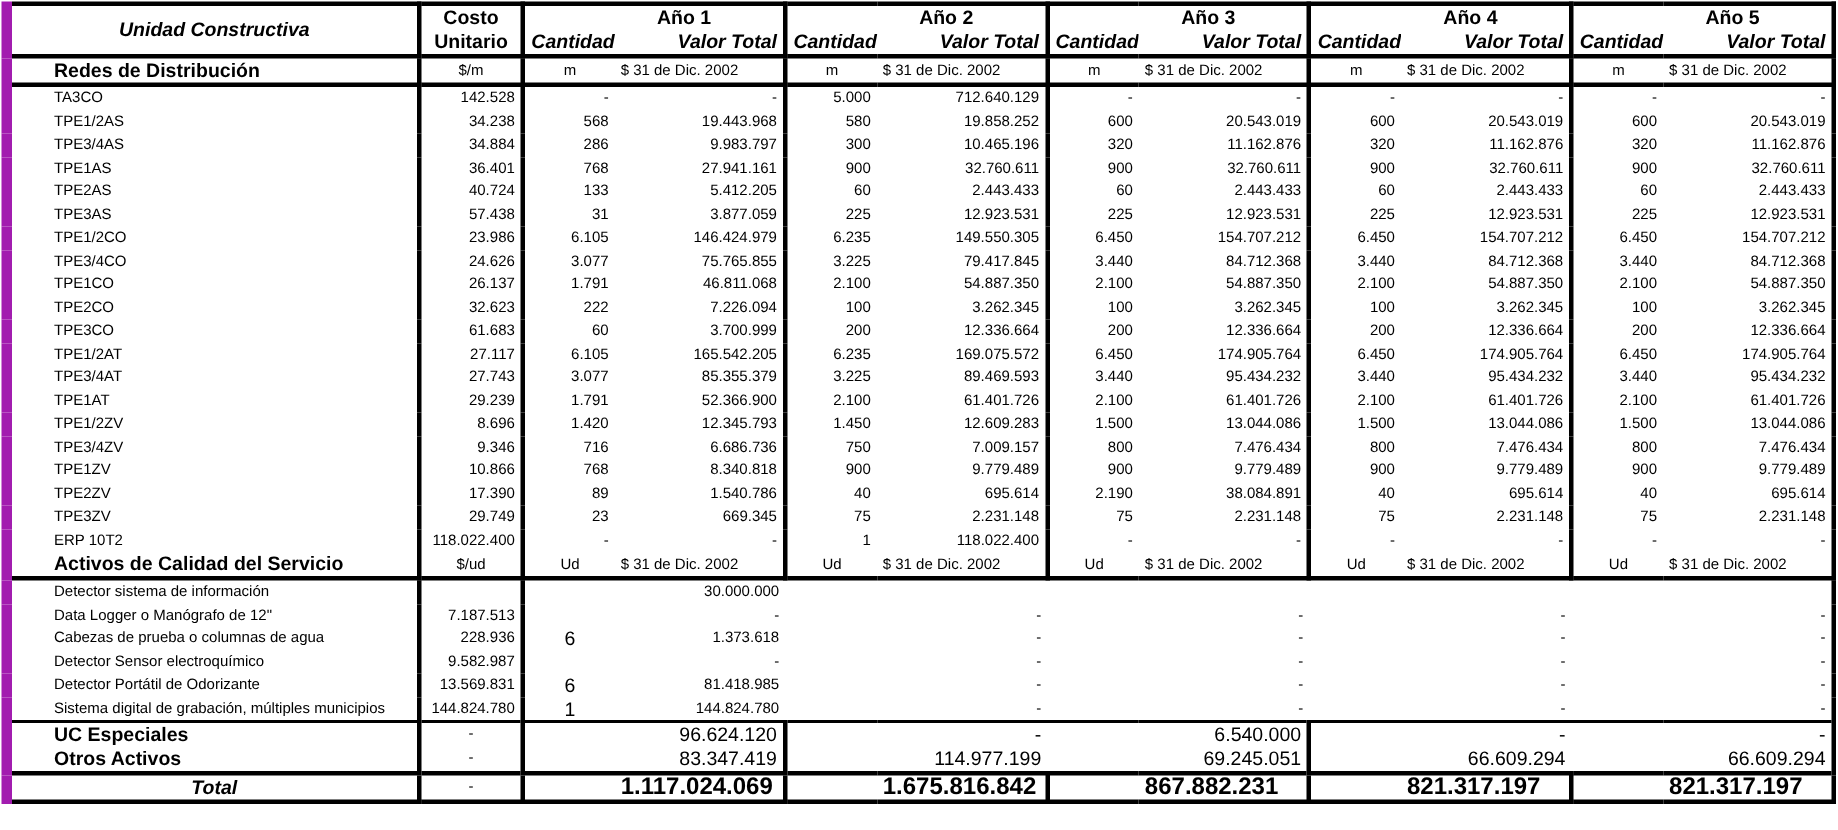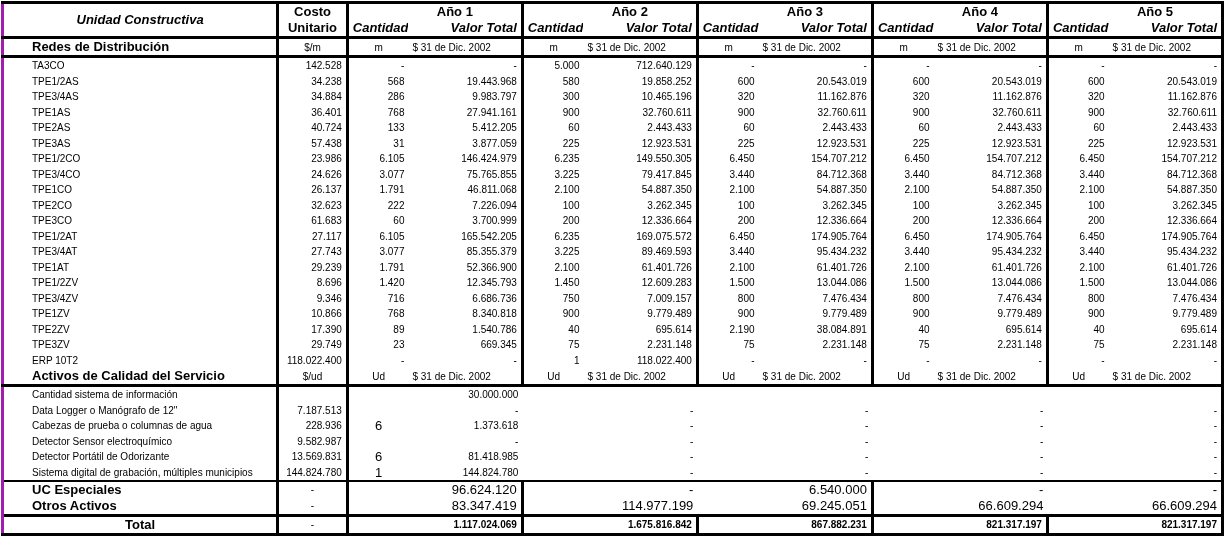--- a/index.html
+++ b/index.html
@@ -14,27 +14,27 @@
   .hdr-cost { font-weight:bold; font-size:13px; text-align:center; line-height:16px; }
   .hdr-year { font-weight:bold; font-size:13px; text-align:center; line-height:16px;padding-left:44px; }
   .hdr-sub { font-weight:bold; font-style:italic; font-size:13px; line-height:16px; }
   .sec { font-weight:bold; font-size:13px; line-height:16px;padding-left:28px; }
   .unit { font-size:10px; text-align:center; line-height:15px; }
   .unit-r { font-size:10px; line-height:15px; }
   .r { text-align:right; }
   .ctr { text-align:center; }
   .indent { padding-left:28px;margin-left:48px; }
   .big { font-size:13px; }
-  .bl { border-left:3px solid #a21caf; }
+  .bl { border-left:7px solid #a21caf; }
   .br { border-right:3px solid #000; }
   .bt { border-top:3px solid #000; }
   .bb { border-bottom:3px solid #000; }
   .btt { border-top:2px solid #000; }
-  .total-lbl { font-weight:bold; font-size:13px; text-align:center; }
-  .total-val { font-weight:bold; font-size:10px; text-align:right; }
+  .total-lbl { font-weight:bold; font-size:13px; text-align:center;font-style:italic; }
+  .total-val { font-weight:bold; font-size:16px; }
 </style>
 </head>
 <body>
 
 <table>
   <colgroup>
     <col class="c-name">
       <col class="c-cost">
     <col class="c-qty">
       <col class="c-val">
@@ -374,21 +374,21 @@
         <td class="unit bb">Ud</td>
         <td class="unit-r bb br">$ 31 de Dic. 2002</td>
         <td class="unit bb">Ud</td>
         <td class="unit-r bb br">$ 31 de Dic. 2002</td>
         <td class="unit bb">Ud</td>
         <td class="unit-r bb br">$ 31 de Dic. 2002</td>
         <td class="unit bb">Ud</td>
         <td class="unit-r bb br">$ 31 de Dic. 2002</td>
       </tr>
       <tr>
-        <td class="indent bl br">Cantidad sistema de información</td>
+        <td class="indent bl br">Detector sistema de información</td>
         <td class="r br"></td>
         <td class="ctr big"></td>
         <td class="r">30.000.000</td>
         <td class="ctr big"></td>
         <td class="r"></td>
         <td class="ctr big"></td>
         <td class="r"></td>
         <td class="ctr big"></td>
         <td class="r"></td>
         <td class="ctr big"></td>

